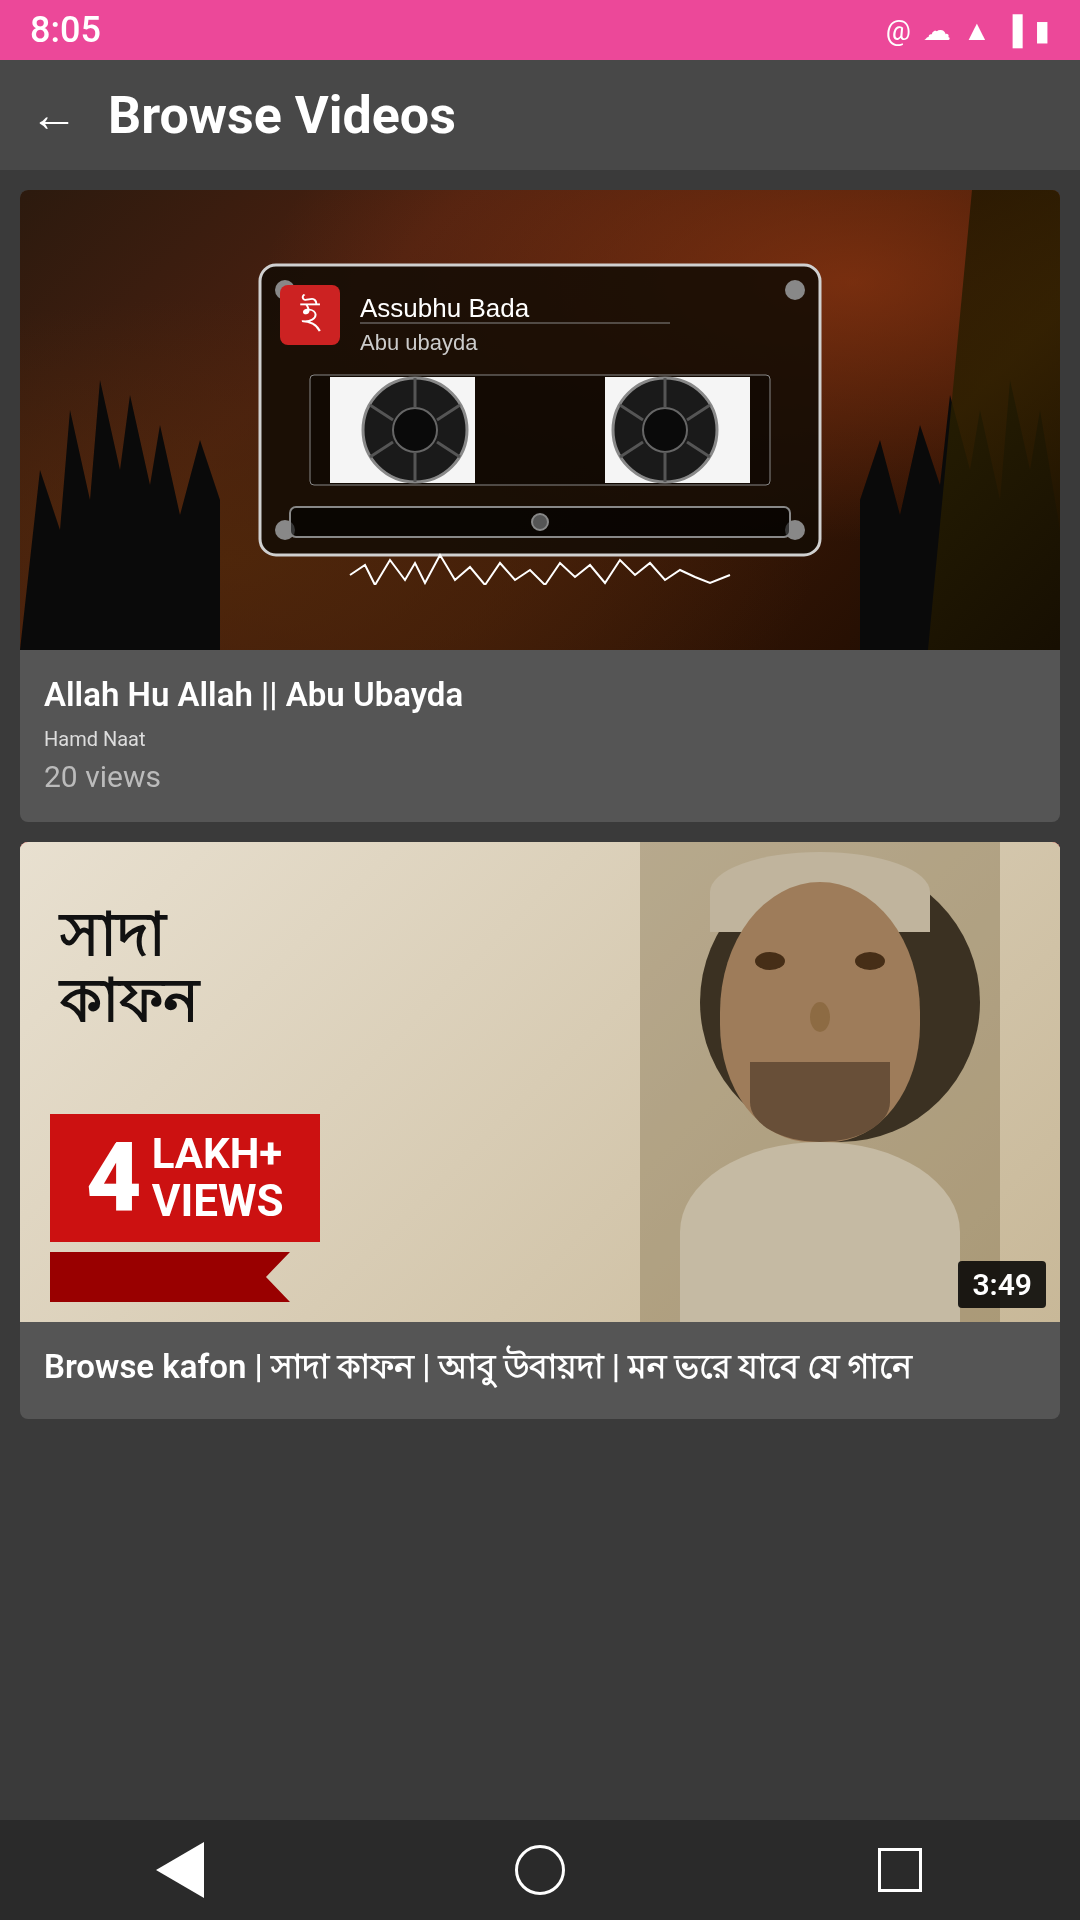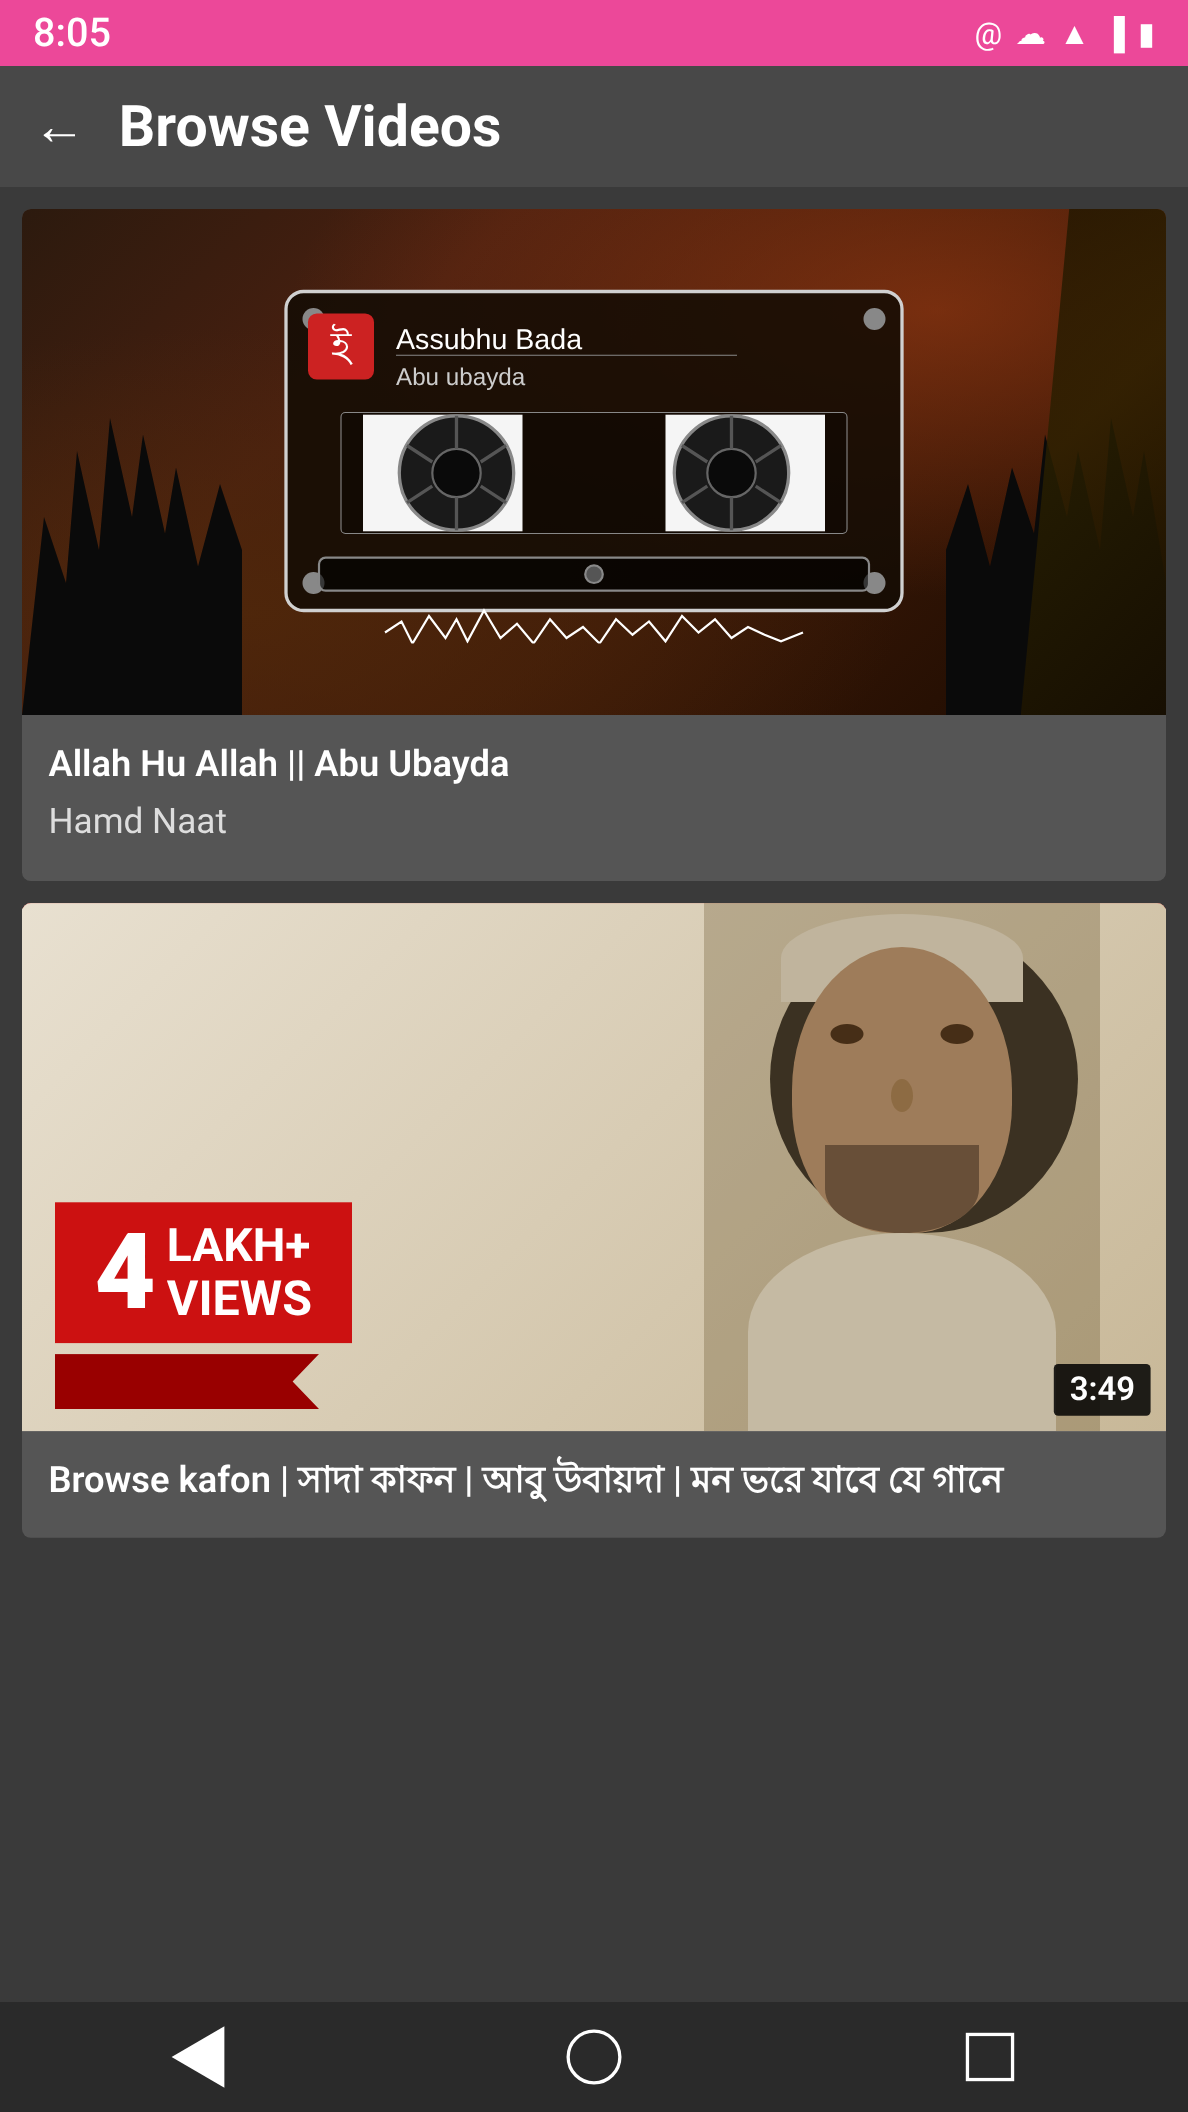--- a/index.html
+++ b/index.html
@@ -147,21 +147,21 @@
 
     .video-title {
       font-size: 33px;
       font-weight: 600;
       color: #fff;
       margin-bottom: 10px;
       line-height: 1.3;
     }
 
     .video-channel {
-      font-size: 32px;
+      font-size: 20px;
       color: #ddd;
       margin-bottom: 8px;
     }
 
     .video-views {
       font-size: 30px;
       color: #bbb;
     }
 
     
@@ -450,20 +450,21 @@
 
         <rect x="40" y="252" width="500" height="30" rx="6" fill="rgba(0,0,0,0.6)" stroke="#888" stroke-width="2"></rect>
         <circle cx="290" cy="267" r="8" fill="#555" stroke="#888" stroke-width="2"></circle>
 
         <polyline points="100,320 115,310 125,330 140,305 155,325 165,308 175,328 190,300 205,325 220,312 235,330 250,308 265,325 280,315 295,330 310,308 325,322 340,310 355,328 370,305 385,320 400,308 415,325 430,315 445,322 460,328 480,320" fill="none" stroke="#fff" stroke-width="2"></polyline>
       </svg>
     </div>
     <div class="video-info">
       <div class="video-title">Allah Hu Allah || Abu Ubayda</div>
       <div class="video-channel">Hamd Naat</div>
+      <div class="video-views">20 views</div>
     </div>
   </div>
 
   <div class="video-card">
     <div class="video-thumbnail thumb2">
 
       <div style="position:absolute;top:0;left:0;right:0;bottom:0;background:linear-gradient(135deg, #e8e0d0 0%, #c8b898 100%);"></div>
 
       <div class="dark-circle"></div>
 
@@ -474,20 +475,23 @@
           <div style="position:absolute;top:70px;left:35px;width:30px;height:18px;background:#3a2010;border-radius:50%;"></div>
           <div style="position:absolute;top:70px;right:35px;width:30px;height:18px;background:#3a2010;border-radius:50%;"></div>
 
           <div style="position:absolute;top:120px;left:50%;transform:translateX(-50%);width:20px;height:30px;background:#a07850;border-radius:50%;"></div>
         </div>
         <div class="face-beard"></div>
         <div class="person-body"></div>
         <div class="sepia-overlay"></div>
       </div>
 
+      <div class="bengali-text-overlay">
+        সাদা<br>কাফন
+      </div>
 
       <div class="views-banner">
         <span class="views-number">4</span>
         <div class="views-text-block">
           <span class="views-lakh">LAKH+</span>
           <span class="views-label">VIEWS</span>
         </div>
       </div>
 
       <div class="red-ribbon"></div>

